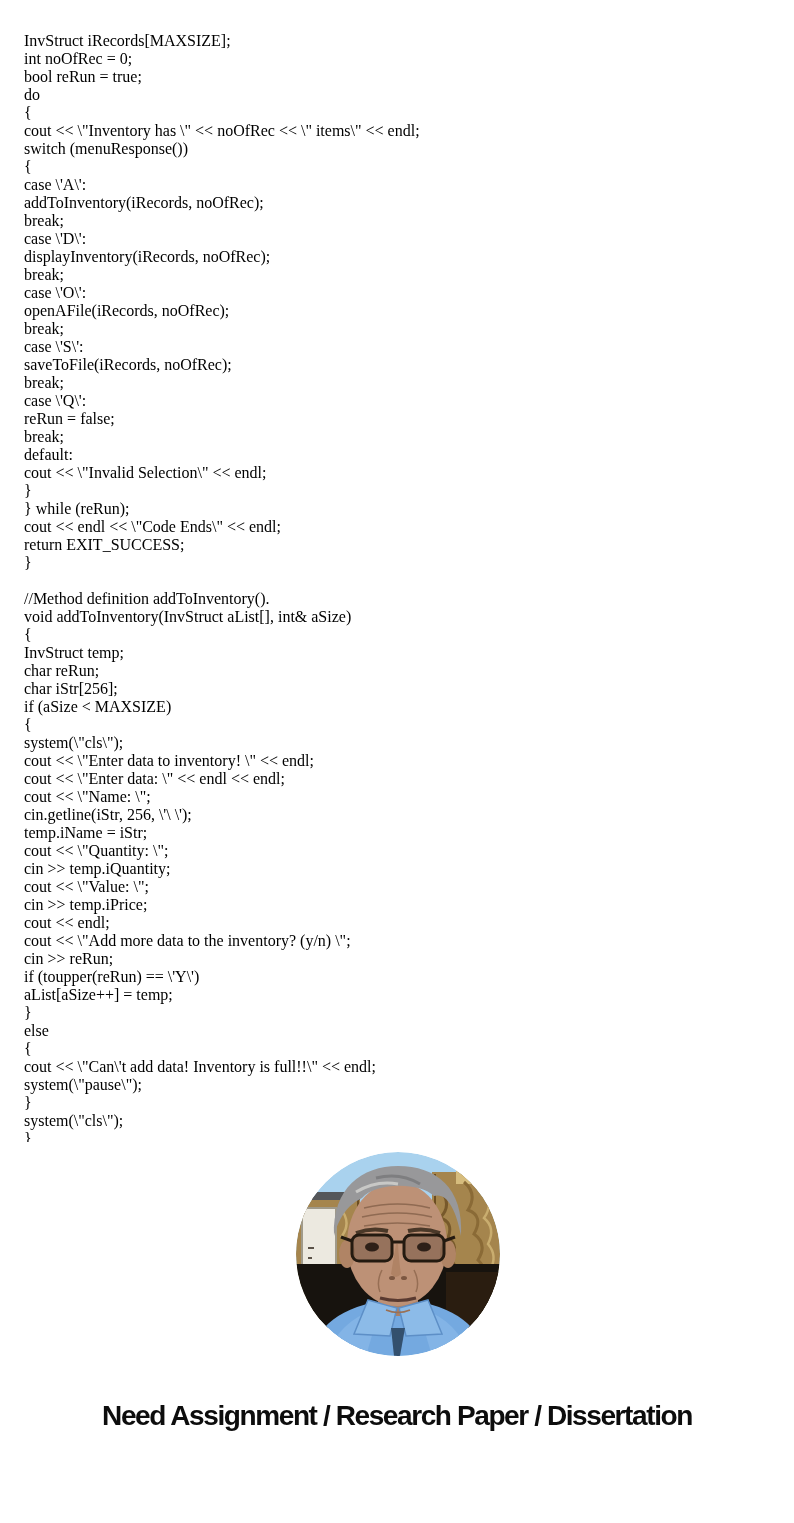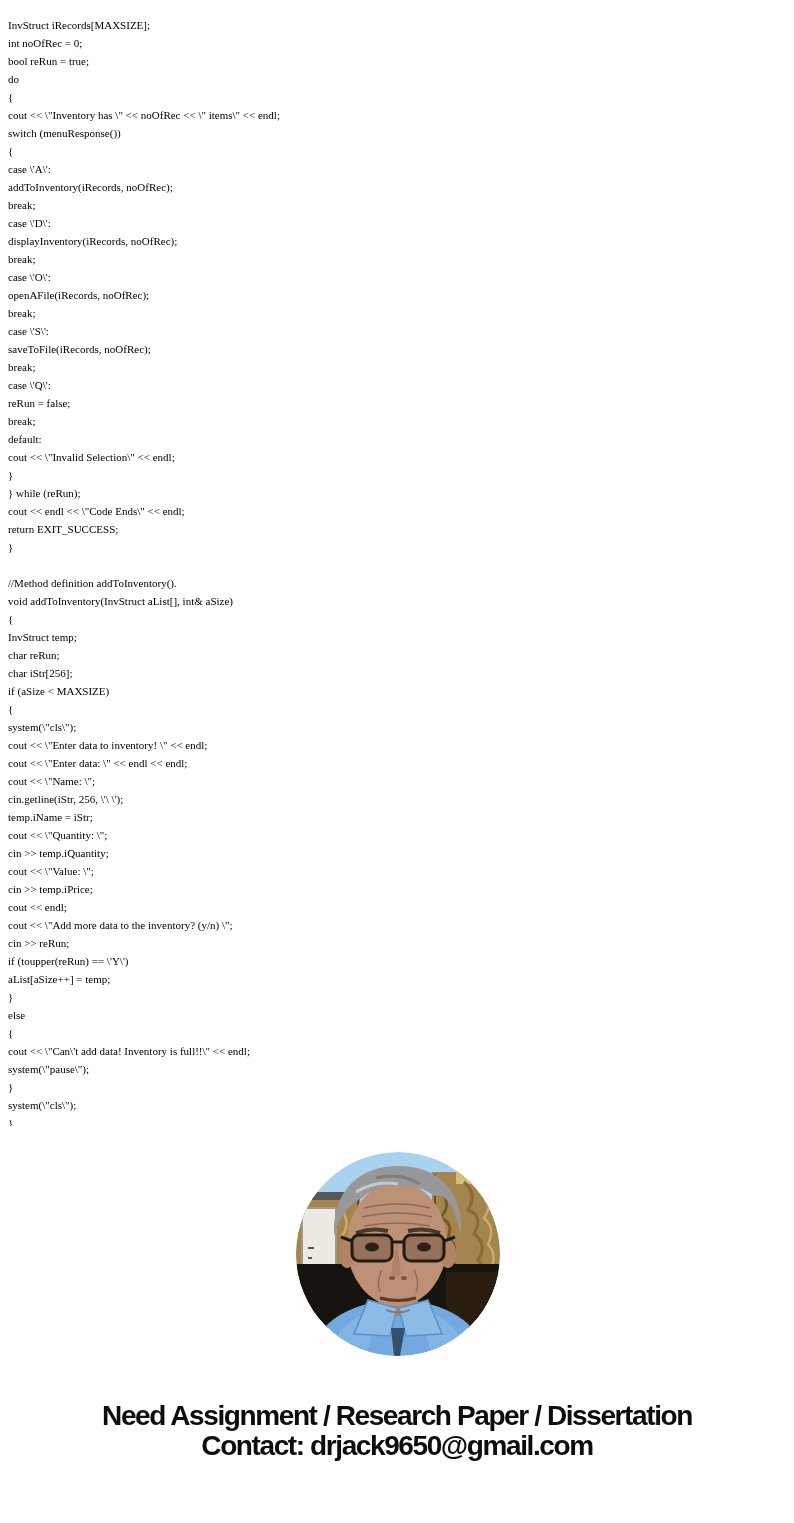--- a/index.html
+++ b/index.html
@@ -8,26 +8,26 @@
     height: 1523px;
     background: #ffffff;
     position: relative;
     overflow: hidden;
     font-family: "Liberation Sans", sans-serif;
   }
   .code-block {
     position: absolute;
     left: 8px;
     top: 16px;
-    margin: 0;
+    margin: 16px;
     width: 760px;
     height: 1110px;          
     overflow: hidden;
     font-family: "Liberation Serif", serif;
-    font-size: 11px;
+    font-size: 16px;
     line-height: 18px;
     white-space: pre;
     color: #000000;
   }
   .avatar {
     position: absolute;
     left: 296px;
     top: 1152px;
     width: 204px;
     height: 204px;
@@ -194,16 +194,15 @@
         <path d="M118,118 q6,12 2,22" stroke="#966e54" stroke-width="1.5" fill="none"></path>
 
         <path d="M84,146 q18,5 36,0" stroke="#5a3a30" stroke-width="3" fill="none"></path>
         <path d="M90,158 q12,5 24,0" stroke="#9a7054" stroke-width="1.5" fill="none"></path>
       </g>
     </svg>
   </figure>
 
   <footer class="footer">
     <div>Need Assignment / Research Paper / Dissertation</div>
-    <div>Contact: drjack9650@gmail.com</div>
   </footer>
 
 </main>
 
 </body></html>

